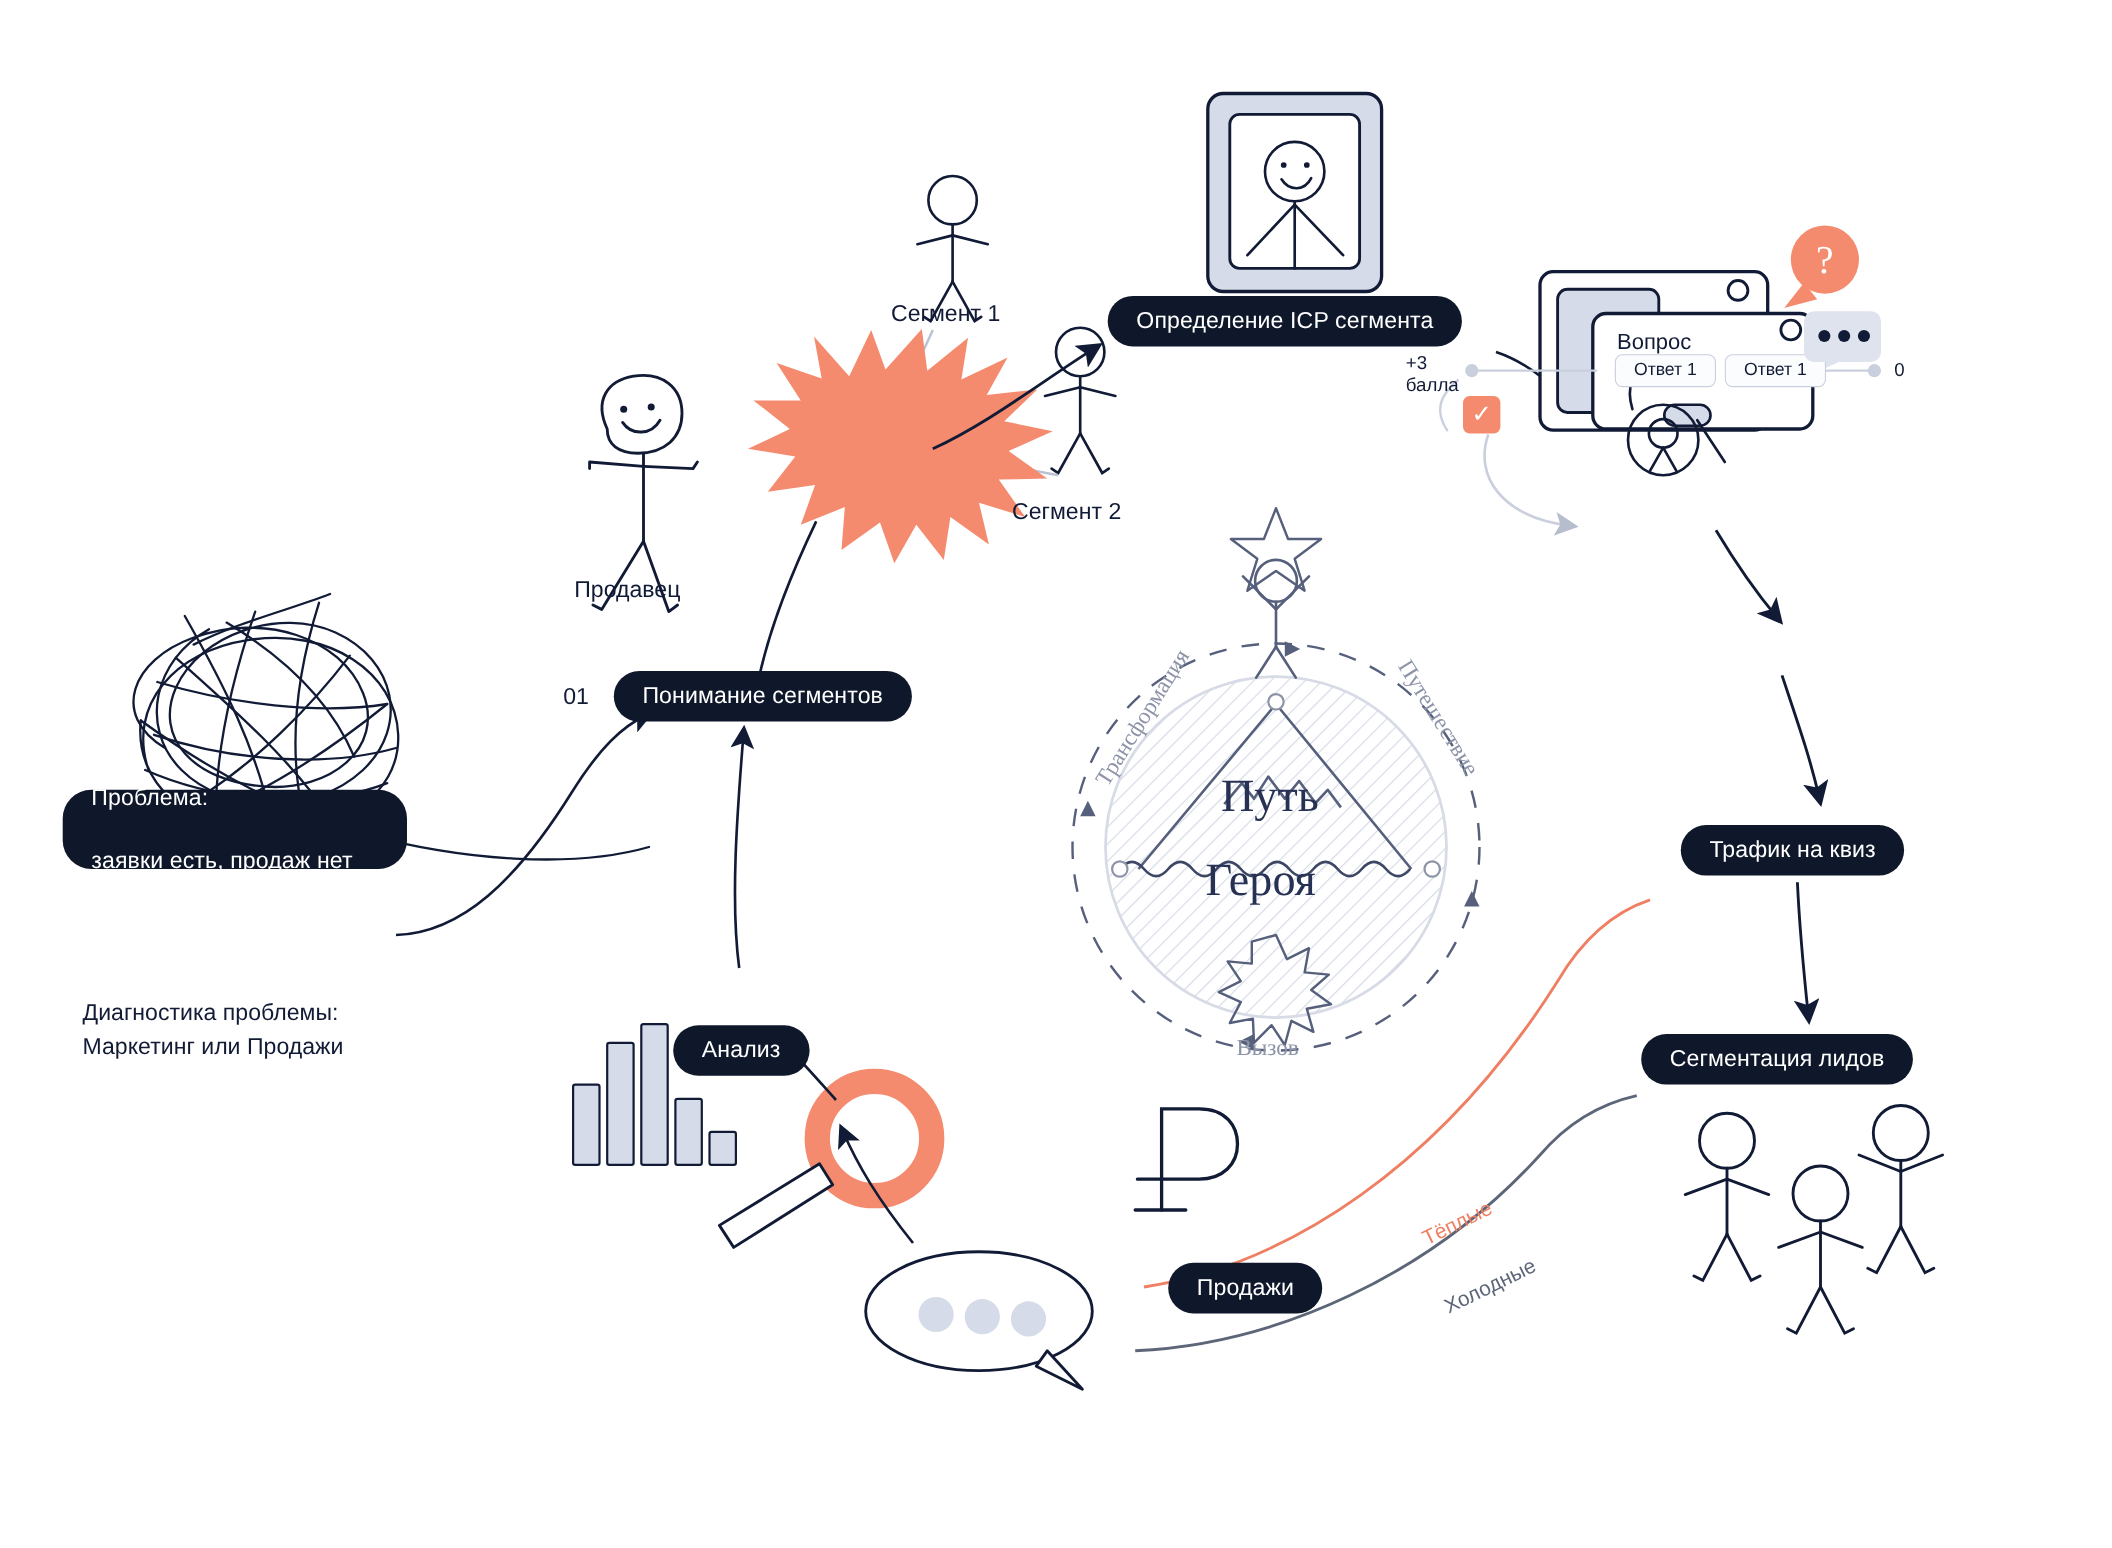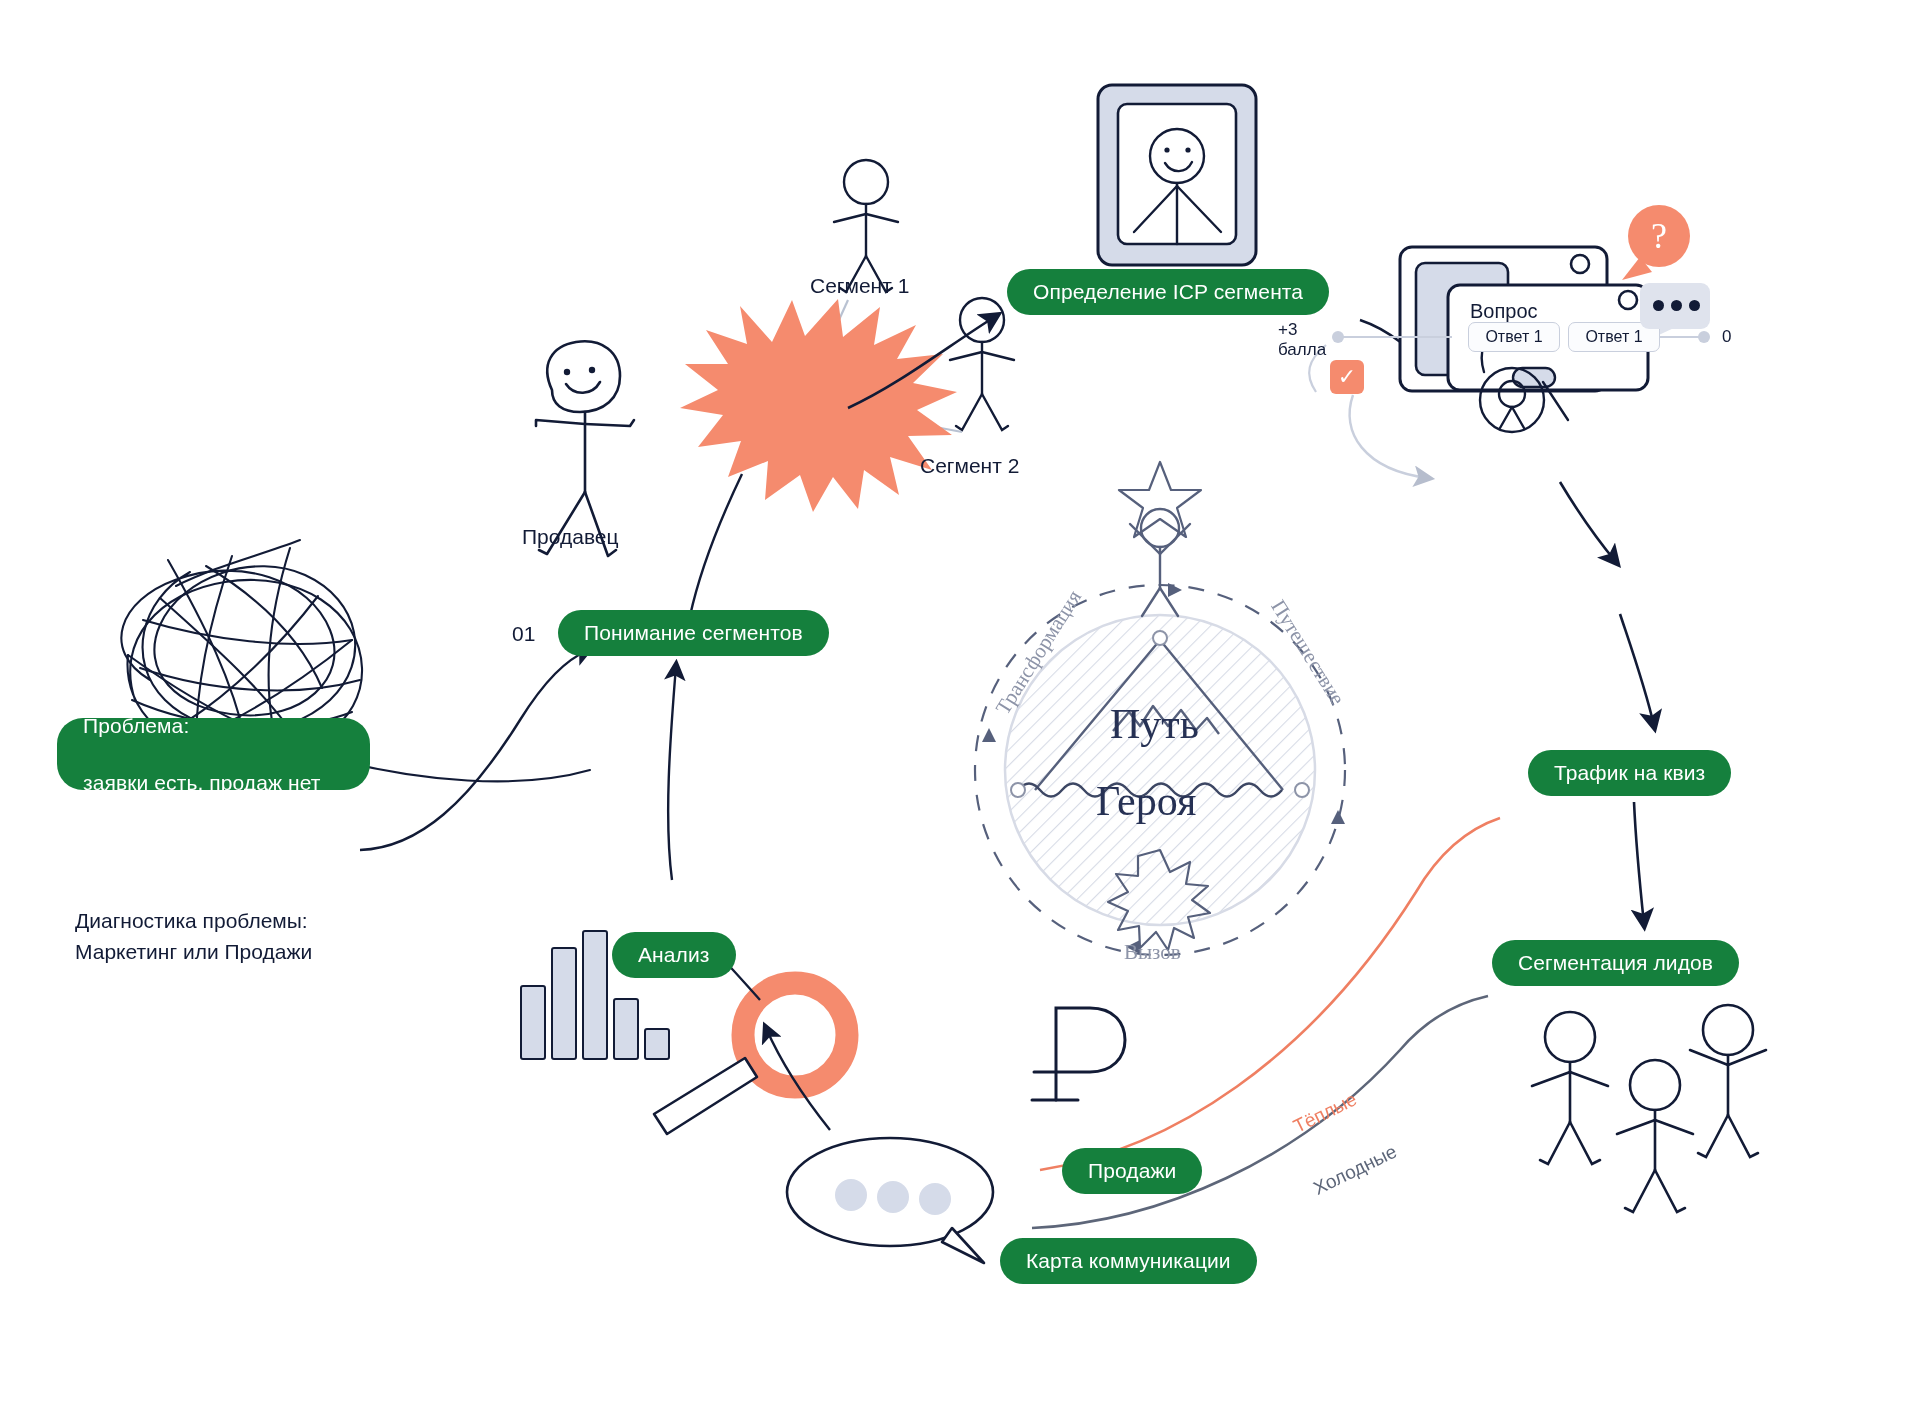--- a/index.html
+++ b/index.html
@@ -18,21 +18,21 @@
   .svg-layer{
     position:absolute;
     left:0; top:0;
     width:1920px;
     height:1407px;
     pointer-events:none;
   }
   
   .pill{
     position:absolute;
-    background:#15803d;
+    background:#0f172a;
     color:#ffffff;
     border-radius:999px;
     display:flex;
     align-items:center;
     justify-content:center;
     font-size:21px;
     letter-spacing:.1px;
     white-space:nowrap;
     padding:0 26px;
     box-sizing:border-box;
@@ -464,20 +464,17 @@
       <div class="bar" style="left: 0px; top: 54.6px; width: 26px; height: 75.4px;"></div>
       <div class="bar" style="left: 31px; top: 16.9px; width: 26px; height: 113.1px;"></div>
       <div class="bar" style="left: 62px; top: 0px; width: 26px; height: 130px;"></div>
       <div class="bar" style="left: 93px; top: 67.6px; width: 26px; height: 62.4px;"></div>
       <div class="bar" style="left: 124px; top: 97.5px; width: 26px; height: 32.5px;"></div>
     </div>
 
   <div class="pill" style="left:1062px; top:1148px;">
     <span>Продажи</span>
   </div>
-  <div class="pill" style="left:1000px; top:1238px;">
-    <span>Карта коммуникации</span>
-  </div>
 
   <div class="warm-label" style="left:1290px; top:1118px; transform:rotate(-26deg);">Тёплые</div>
   <div class="cold-label" style="left:1310px; top:1180px; transform:rotate(-26deg);">Холодные</div>
 
 </div>
 
 </body></html>

